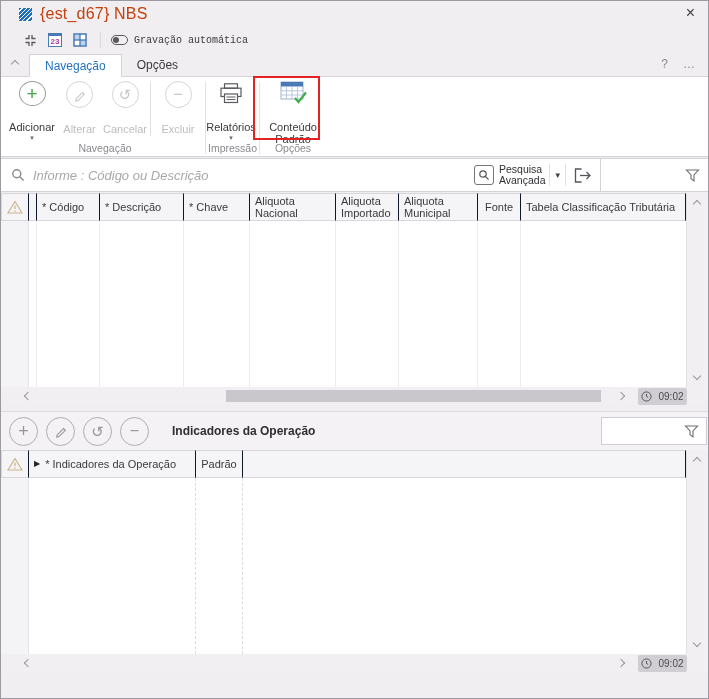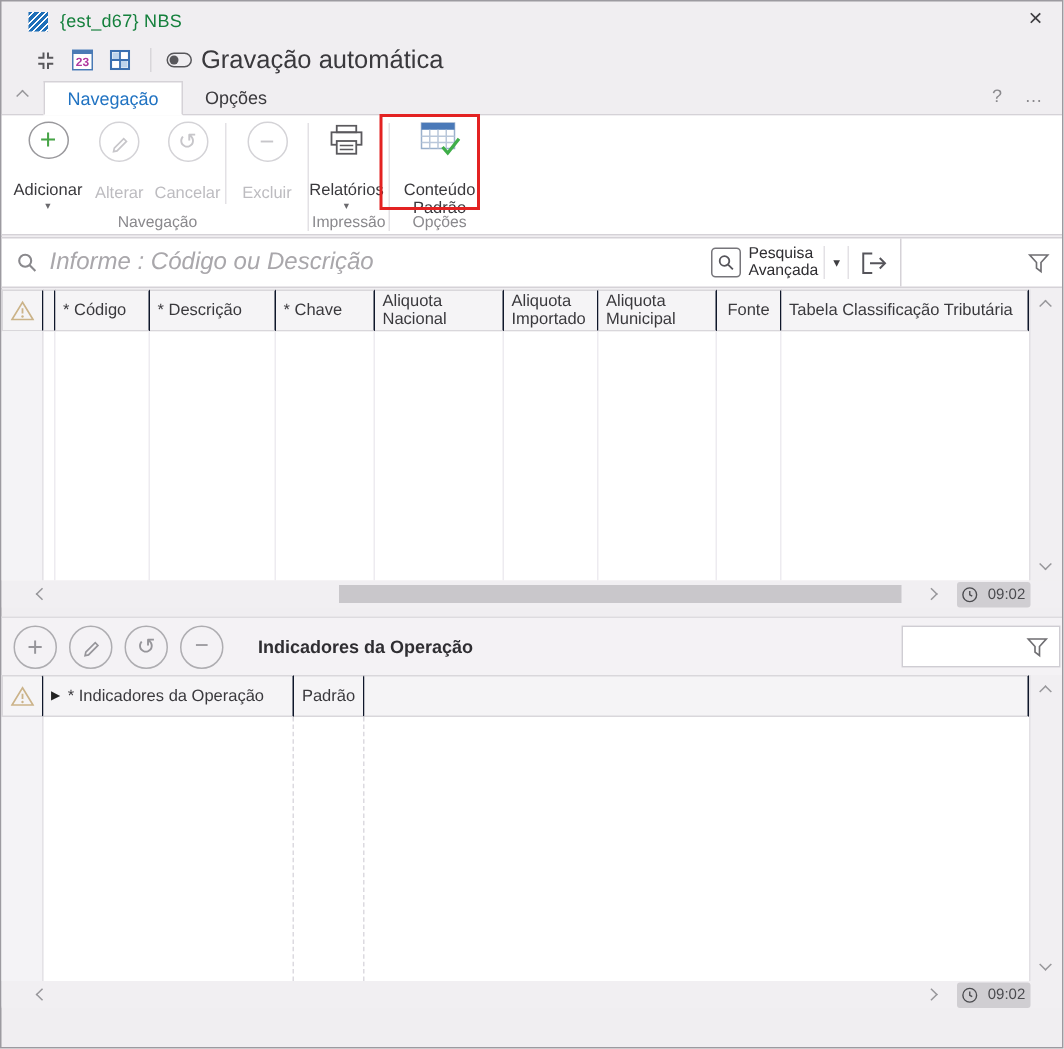--- a/index.html
+++ b/index.html
@@ -4,31 +4,31 @@
 <style>
   * { margin:0; padding:0; box-sizing:border-box; }
   html,body { background:#cfcfcf; }
   body { font-family:"Liberation Sans","DejaVu Sans",sans-serif; }
   .window { position:relative; width:709px; height:699px; background:#f0eef1; border:1px solid #9c9aa0; overflow:hidden; }
 
   
   .titlebar { position:absolute; top:0; left:0; right:0; height:26px; display:flex; align-items:center; padding-left:18px; }
   .app-icon { width:13px; height:13px; margin-right:8px;
     background:repeating-linear-gradient(135deg,#1f6fb8 0 2px,#ffffff 2px 3px); }
-  .win-title { font-size:12px; color:#15803d; letter-spacing:.2px; }
+  .win-title { font-size:16px; color:#c2410c; letter-spacing:.2px; }
   .close-btn { position:absolute; right:13px; top:3px; font-size:16px; color:#3f3e42; line-height:18px; cursor:default; }
 
   
   .qat { position:absolute; top:26px; left:0; right:0; height:26px; display:flex; align-items:center; padding-left:23px; }
   .qat .qitem { margin-right:11px; display:flex; align-items:center; }
   .qat-sep { width:1px; height:16px; background:#d8d6da; margin:0 10px 0 2px; }
   .cal-icon { width:14px; height:14px; border:1px solid #4a7ab5; border-top:3px solid #4a7ab5; font-size:8px; color:#b0399f; display:flex; align-items:center; justify-content:center; font-weight:bold; background:#fff; }
   .toggle { width:17px; height:10px; border:1px solid #58575b; border-radius:5px; position:relative; margin-right:6px; }
   .toggle::after { content:""; position:absolute; left:1px; top:1px; width:6px; height:6px; border-radius:50%; background:#58575b; }
-  .qat-label { font-size:17px; color:#3a393d; }
+  .qat-label { font-size:10px; color:#3a393d;font-family:Liberation Mono, monospace; }
 
   
   .tabrow { position:absolute; top:52px; left:0; right:0; height:24px; border-bottom:1px solid #d5d2d7; display:flex; align-items:flex-end; }
   .ribbon-collapse { width:28px; display:flex; justify-content:center; align-items:center; height:24px; }
   .tab { height:23px; line-height:22px; padding:0 15px; font-size:12px; color:#3a393d; margin-bottom:-1px; }
   .tab.selected { background:#fff; border:1px solid #d5d2d7; border-bottom:1px solid #fff; color:#2173c2; }
   .tab-help { position:absolute; right:40px; bottom:5px; font-size:12px; color:#8a898d; }
   .tab-more { position:absolute; right:12px; bottom:5px; font-size:12px; color:#8a898d; letter-spacing:1px; }
 
   
@@ -45,21 +45,21 @@
   .plus-glyph { font-size:19px; color:#47a447; font-weight:400; line-height:19px; }
   .minus-glyph { font-size:17px; line-height:17px; }
   .undo-glyph { font-size:15px; line-height:15px; }
   .vsep-in { width:1px; background:#e3e1e5; margin:5px 2px; }
   .vsep-group { width:1px; background:#e3e1e5; margin:5px 2px 2px 2px; }
   .red-box { position:absolute; left:252px; top:-1px; width:67px; height:64px; border:2px solid #e32222; pointer-events:none; }
 
   
   .searchrow { position:absolute; top:157px; left:0; right:0; height:34px; background:#fff; border-top:1px solid #d5d2d7; border-bottom:1px solid #d5d2d7; display:flex; align-items:center; }
   .search-mag { margin:0 8px 0 10px; display:flex; }
-  .search-input { flex:1; border:none; outline:none; font-size:16px; height:100%; background:transparent; font-family:inherit; }
+  .search-input { flex:1; border:none; outline:none; font-size:13px; height:100%; background:transparent; font-family:inherit; }
   .search-input::placeholder { color:#a9a7ab; font-style:italic; }
   .adv-btn { display:flex; align-items:center; gap:5px; padding:0 4px 0 4px; height:100%; }
   .adv-box { width:20px; height:20px; border:1px solid #76757a; border-radius:3px; display:flex; align-items:center; justify-content:center; }
   .adv-label { font-size:10.5px; line-height:11px; color:#2f2e32; }
   .mini-sep { width:1px; height:22px; background:#e3e1e5; }
   .adv-drop { font-size:9px; color:#3f3e42; padding:0 5px; }
   .export-btn { padding:0 8px; display:flex; align-items:center; }
   .filterbox { width:108px; height:100%; border-left:1px solid #d5d2d7; display:flex; align-items:center; justify-content:flex-end; padding-right:8px; }
 
   

